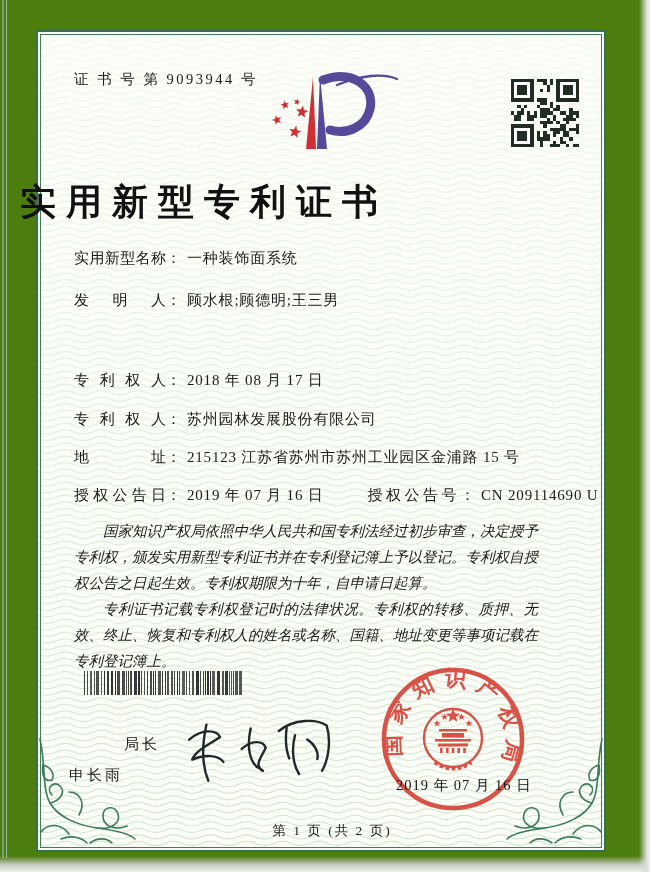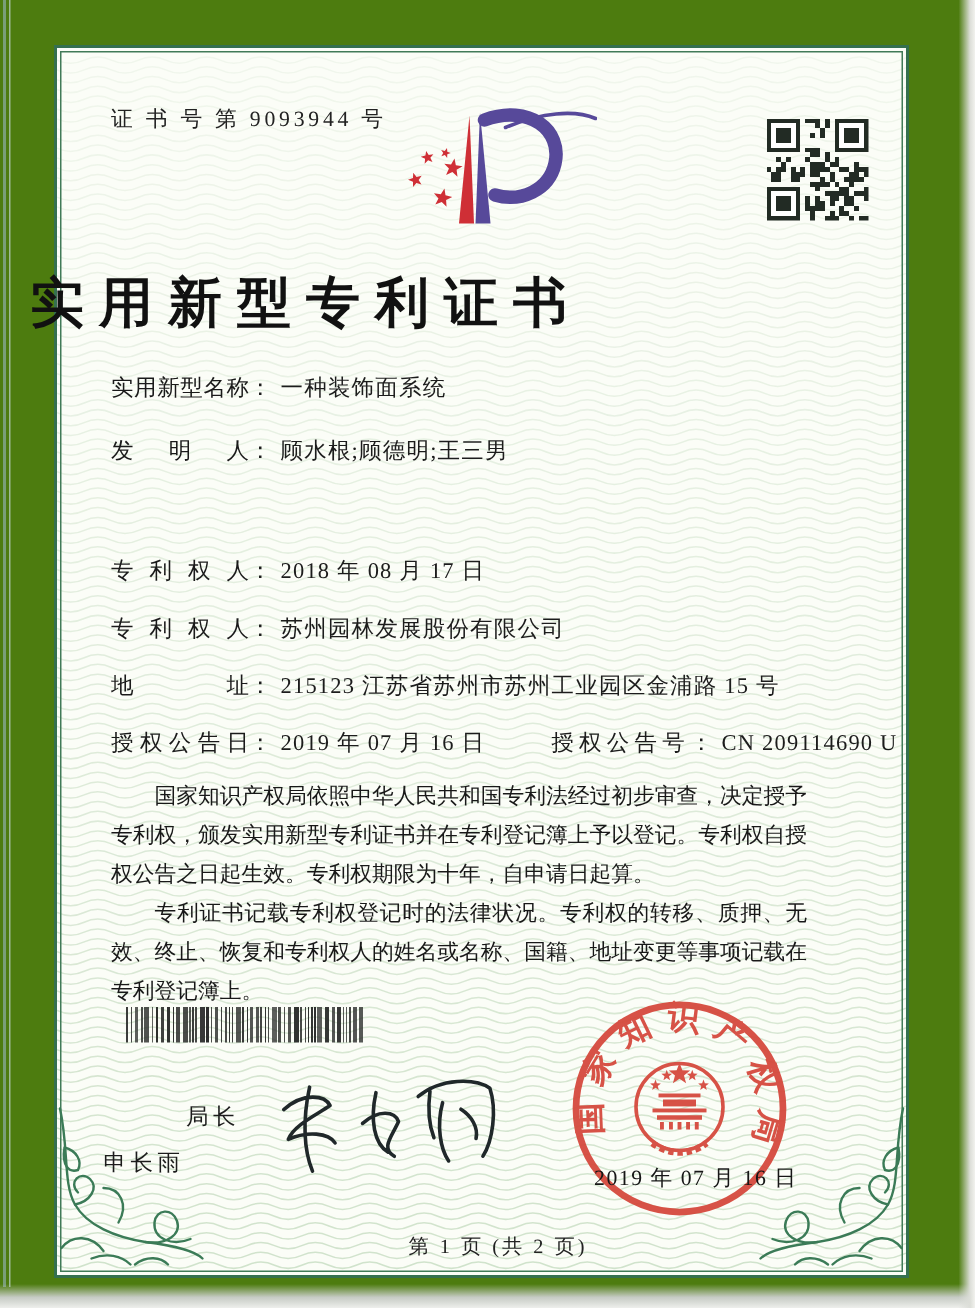--- a/index.html
+++ b/index.html
@@ -34,21 +34,21 @@
          font-size:36px;font-weight:700;letter-spacing:10px;color:#111;padding-left:20px;}
 
   .row{position:absolute;left:74px;width:480px;font-size:15px;white-space:nowrap;}
   .flabel{display:inline-block;width:92px;text-align:justify;text-align-last:justify;
           vertical-align:top;color:#1a1a1a;}
   .colon{display:inline-block;margin-right:6px;}
   .fvalue{letter-spacing:.8px;}
   .glabel{letter-spacing:3.5px;margin-left:44px;}
 
   .body-text{position:absolute;left:74px;top:518px;width:464px;font-size:14.5px;
-             line-height:1.8;color:#181818;text-align:justify;}
+             line-height:1.8;font-style:italic;color:#181818;text-align:justify;}
   .body-text p{margin:0;text-indent:2em;}
 
   .barcode{position:absolute;left:84px;top:671px;width:162px;height:24px;}
 
   .signer-title{position:absolute;left:85px;top:735px;font-size:15px;letter-spacing:3px;margin-left:39px;}
   .signer-name{position:absolute;left:69px;top:766px;font-size:15px;letter-spacing:3px;}
   .signature{position:absolute;left:176px;top:710px;width:168px;height:88px;transform:rotate(-3deg);}
 
   .seal{position:absolute;left:377px;top:663px;width:152px;height:152px;opacity:.93;}
   .seal-date{position:absolute;left:396px;top:776px;font-size:14.5px;letter-spacing:1px;color:#161616;z-index:4;}

